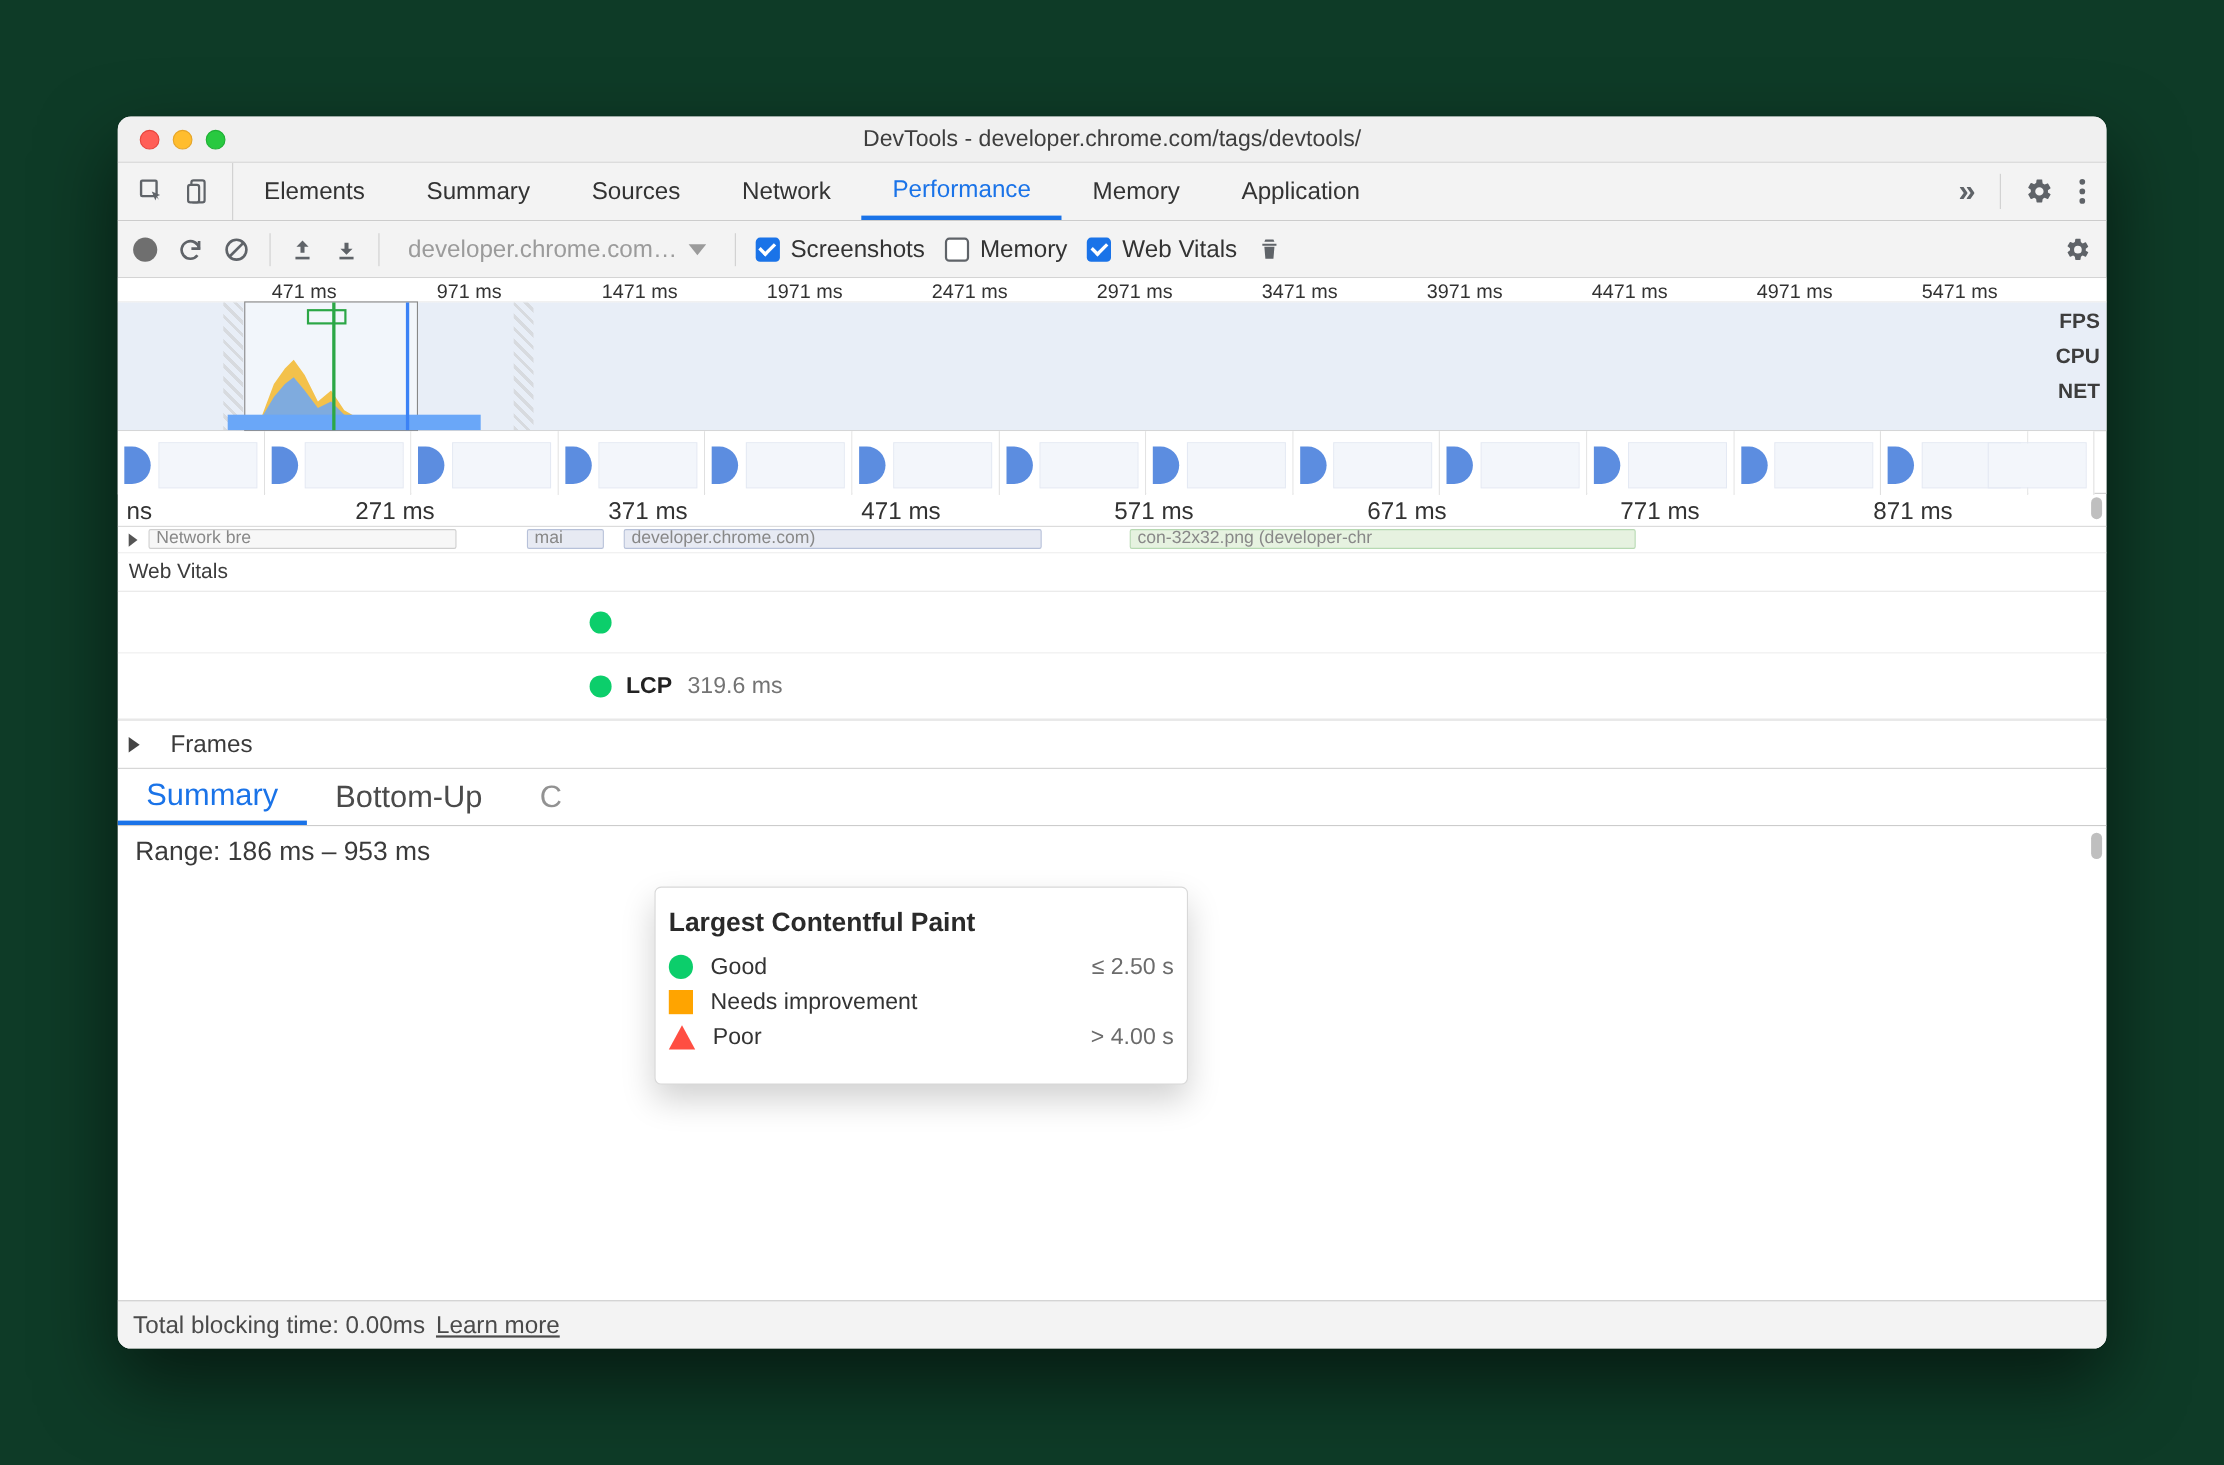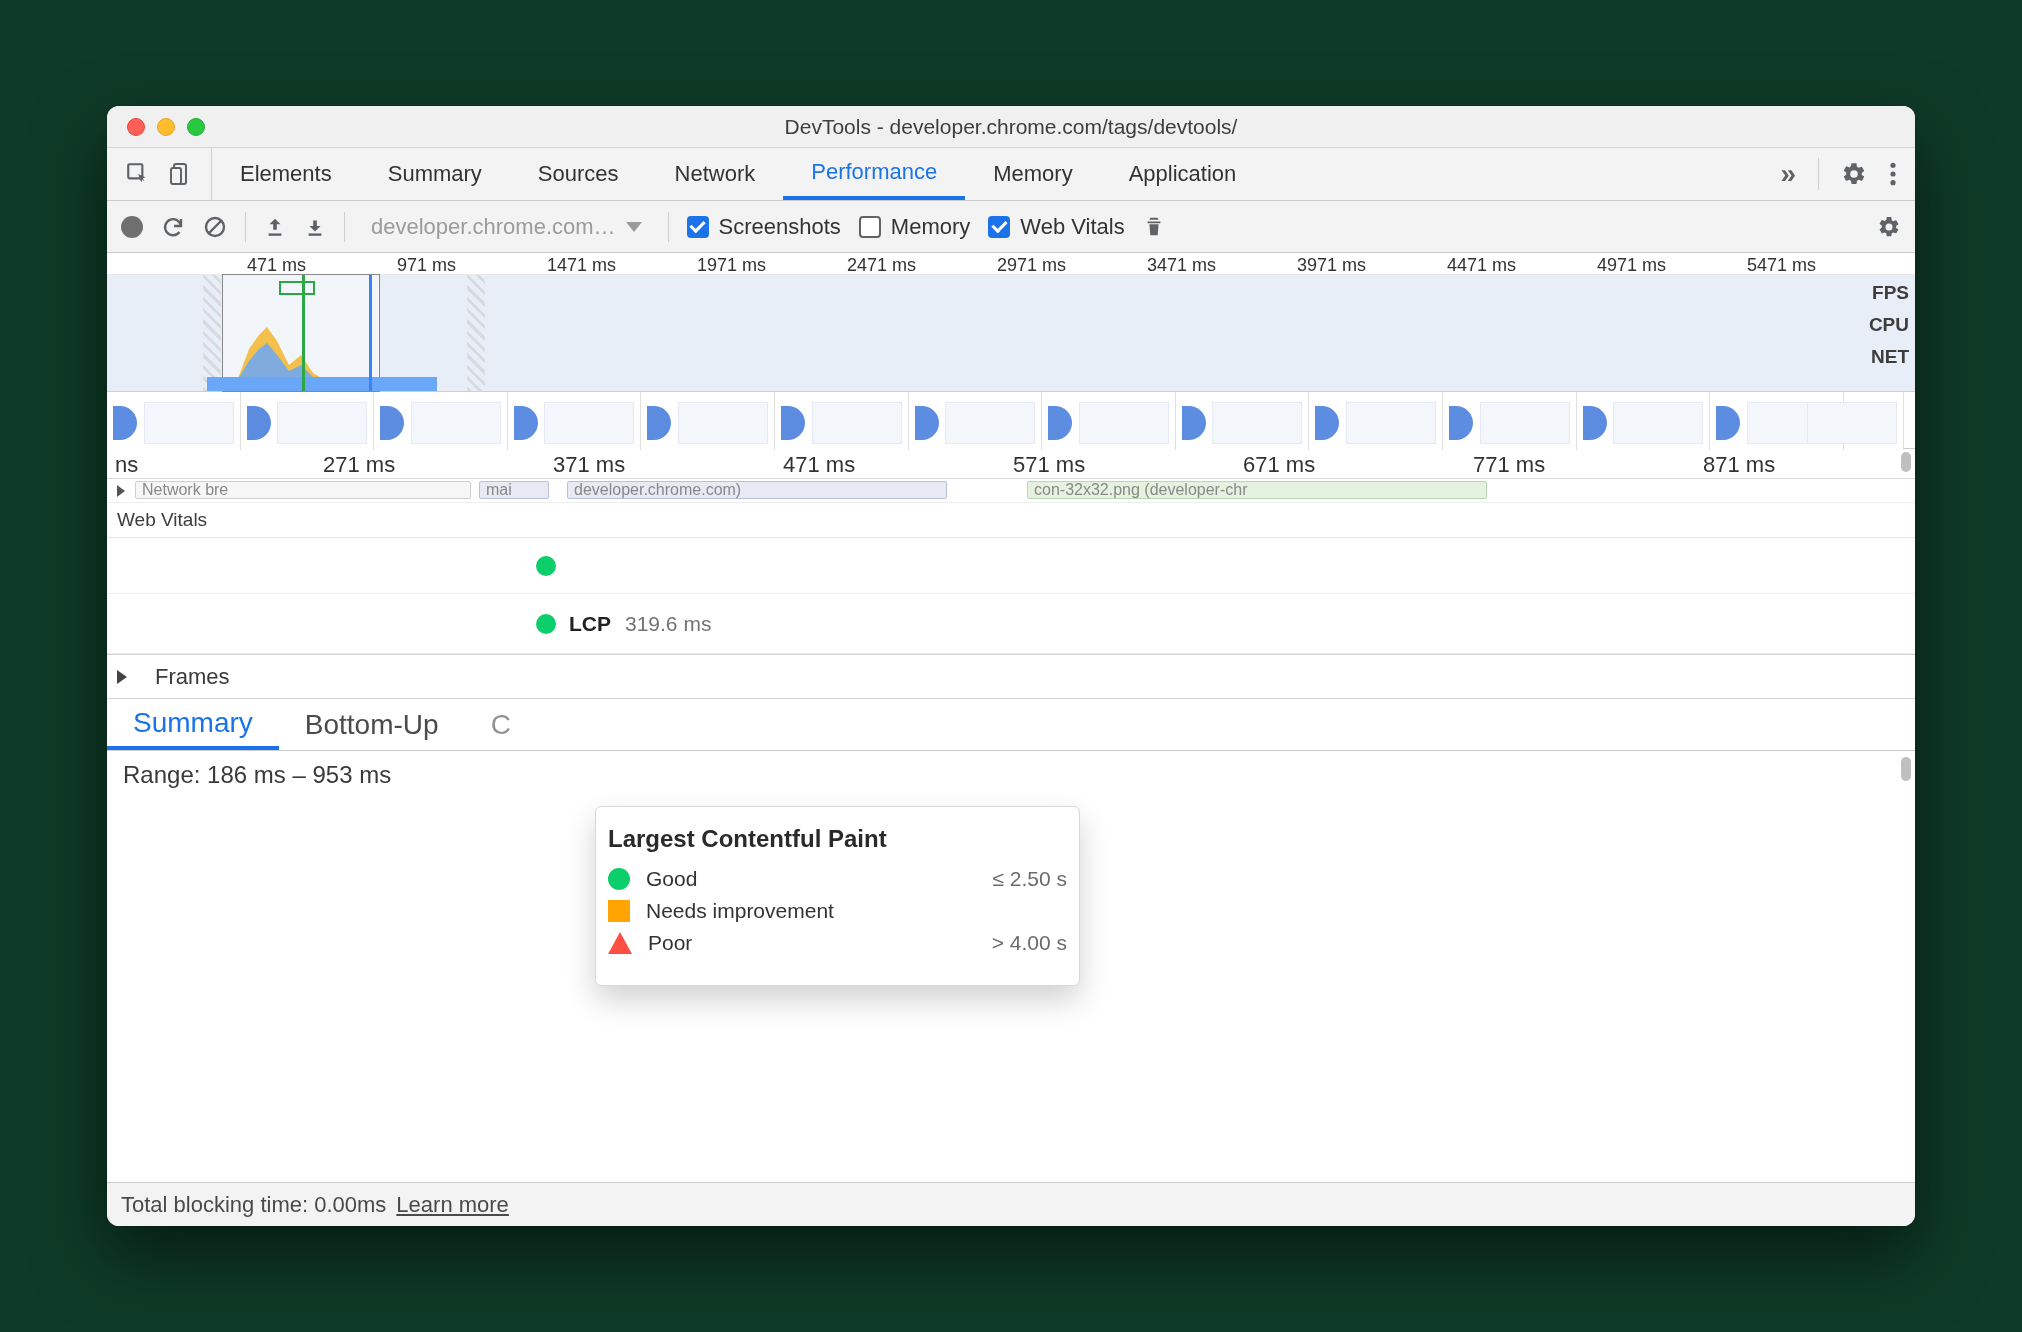--- a/index.html
+++ b/index.html
@@ -309,21 +309,21 @@
     <span style="left:676px">471 ms</span>
     <span style="left:906px">571 ms</span>
     <span style="left:1136px">671 ms</span>
     <span style="left:1366px">771 ms</span>
     <span style="left:1596px">871 ms</span>
     <span class="scrollthumb"></span>
   </div>
 
   <div class="netstrip">
     <span style="position:absolute;left:10px;top:6px;width:0;height:0;border-top:6px solid transparent;border-bottom:6px solid transparent;border-left:8px solid #555"></span>
-    <div class="ghost" style="left:28px;width:336px"><span>Network bre</span></div>
+    <div class="ghost" style="left:28px;width:280px"><span>Network bre</span></div>
     <div class="ghost" style="left:372px;width:70px;background:#e7eaf3;border-color:#b7c1d9"><span>mai</span></div>
     <div class="ghost" style="left:460px;width:380px;background:#e7eaf3;border-color:#b7c1d9"><span>developer.chrome.com)</span></div>
     <div class="ghost" style="left:920px;width:460px;background:#e6f2e0;border-color:#b7d9b2"><span>con-32x32.png (developer-chr</span></div>
   </div>
 
   <div class="zone">
     <div class="hdr">Web Vitals</div>
     <div class="wv-row">
       <div class="wv-dot" style="left:429px;top:18px"></div>
     </div>

